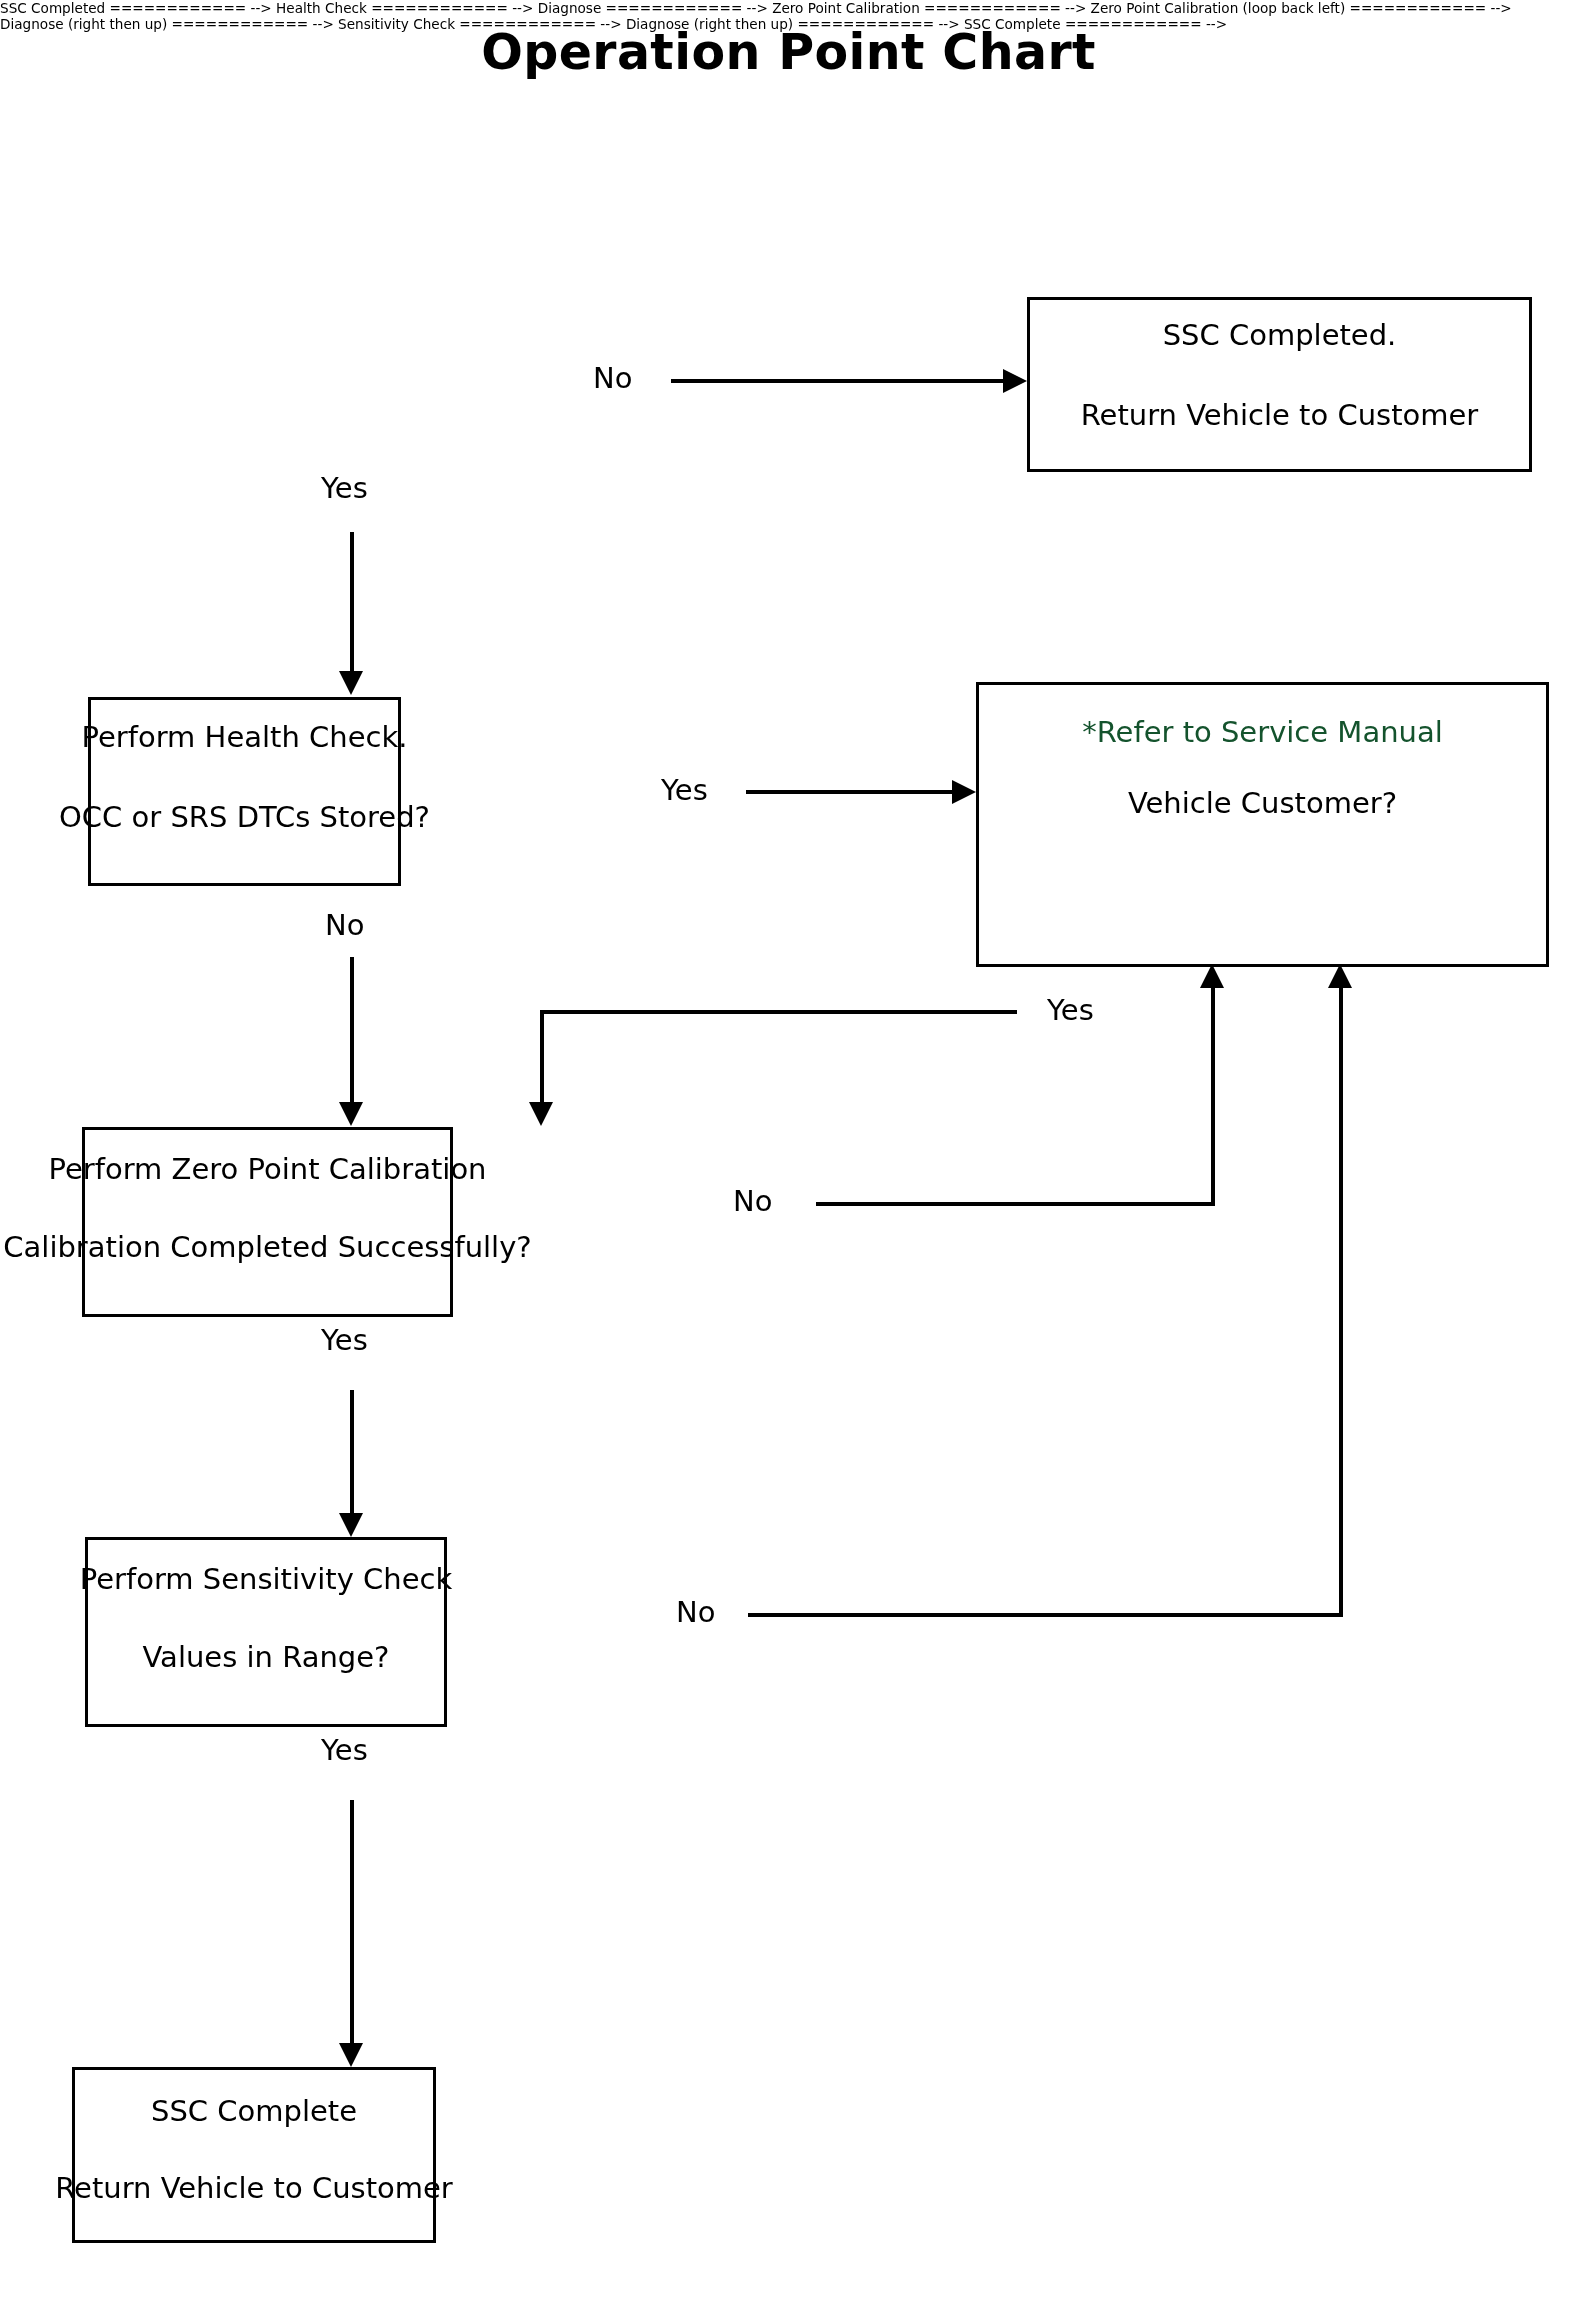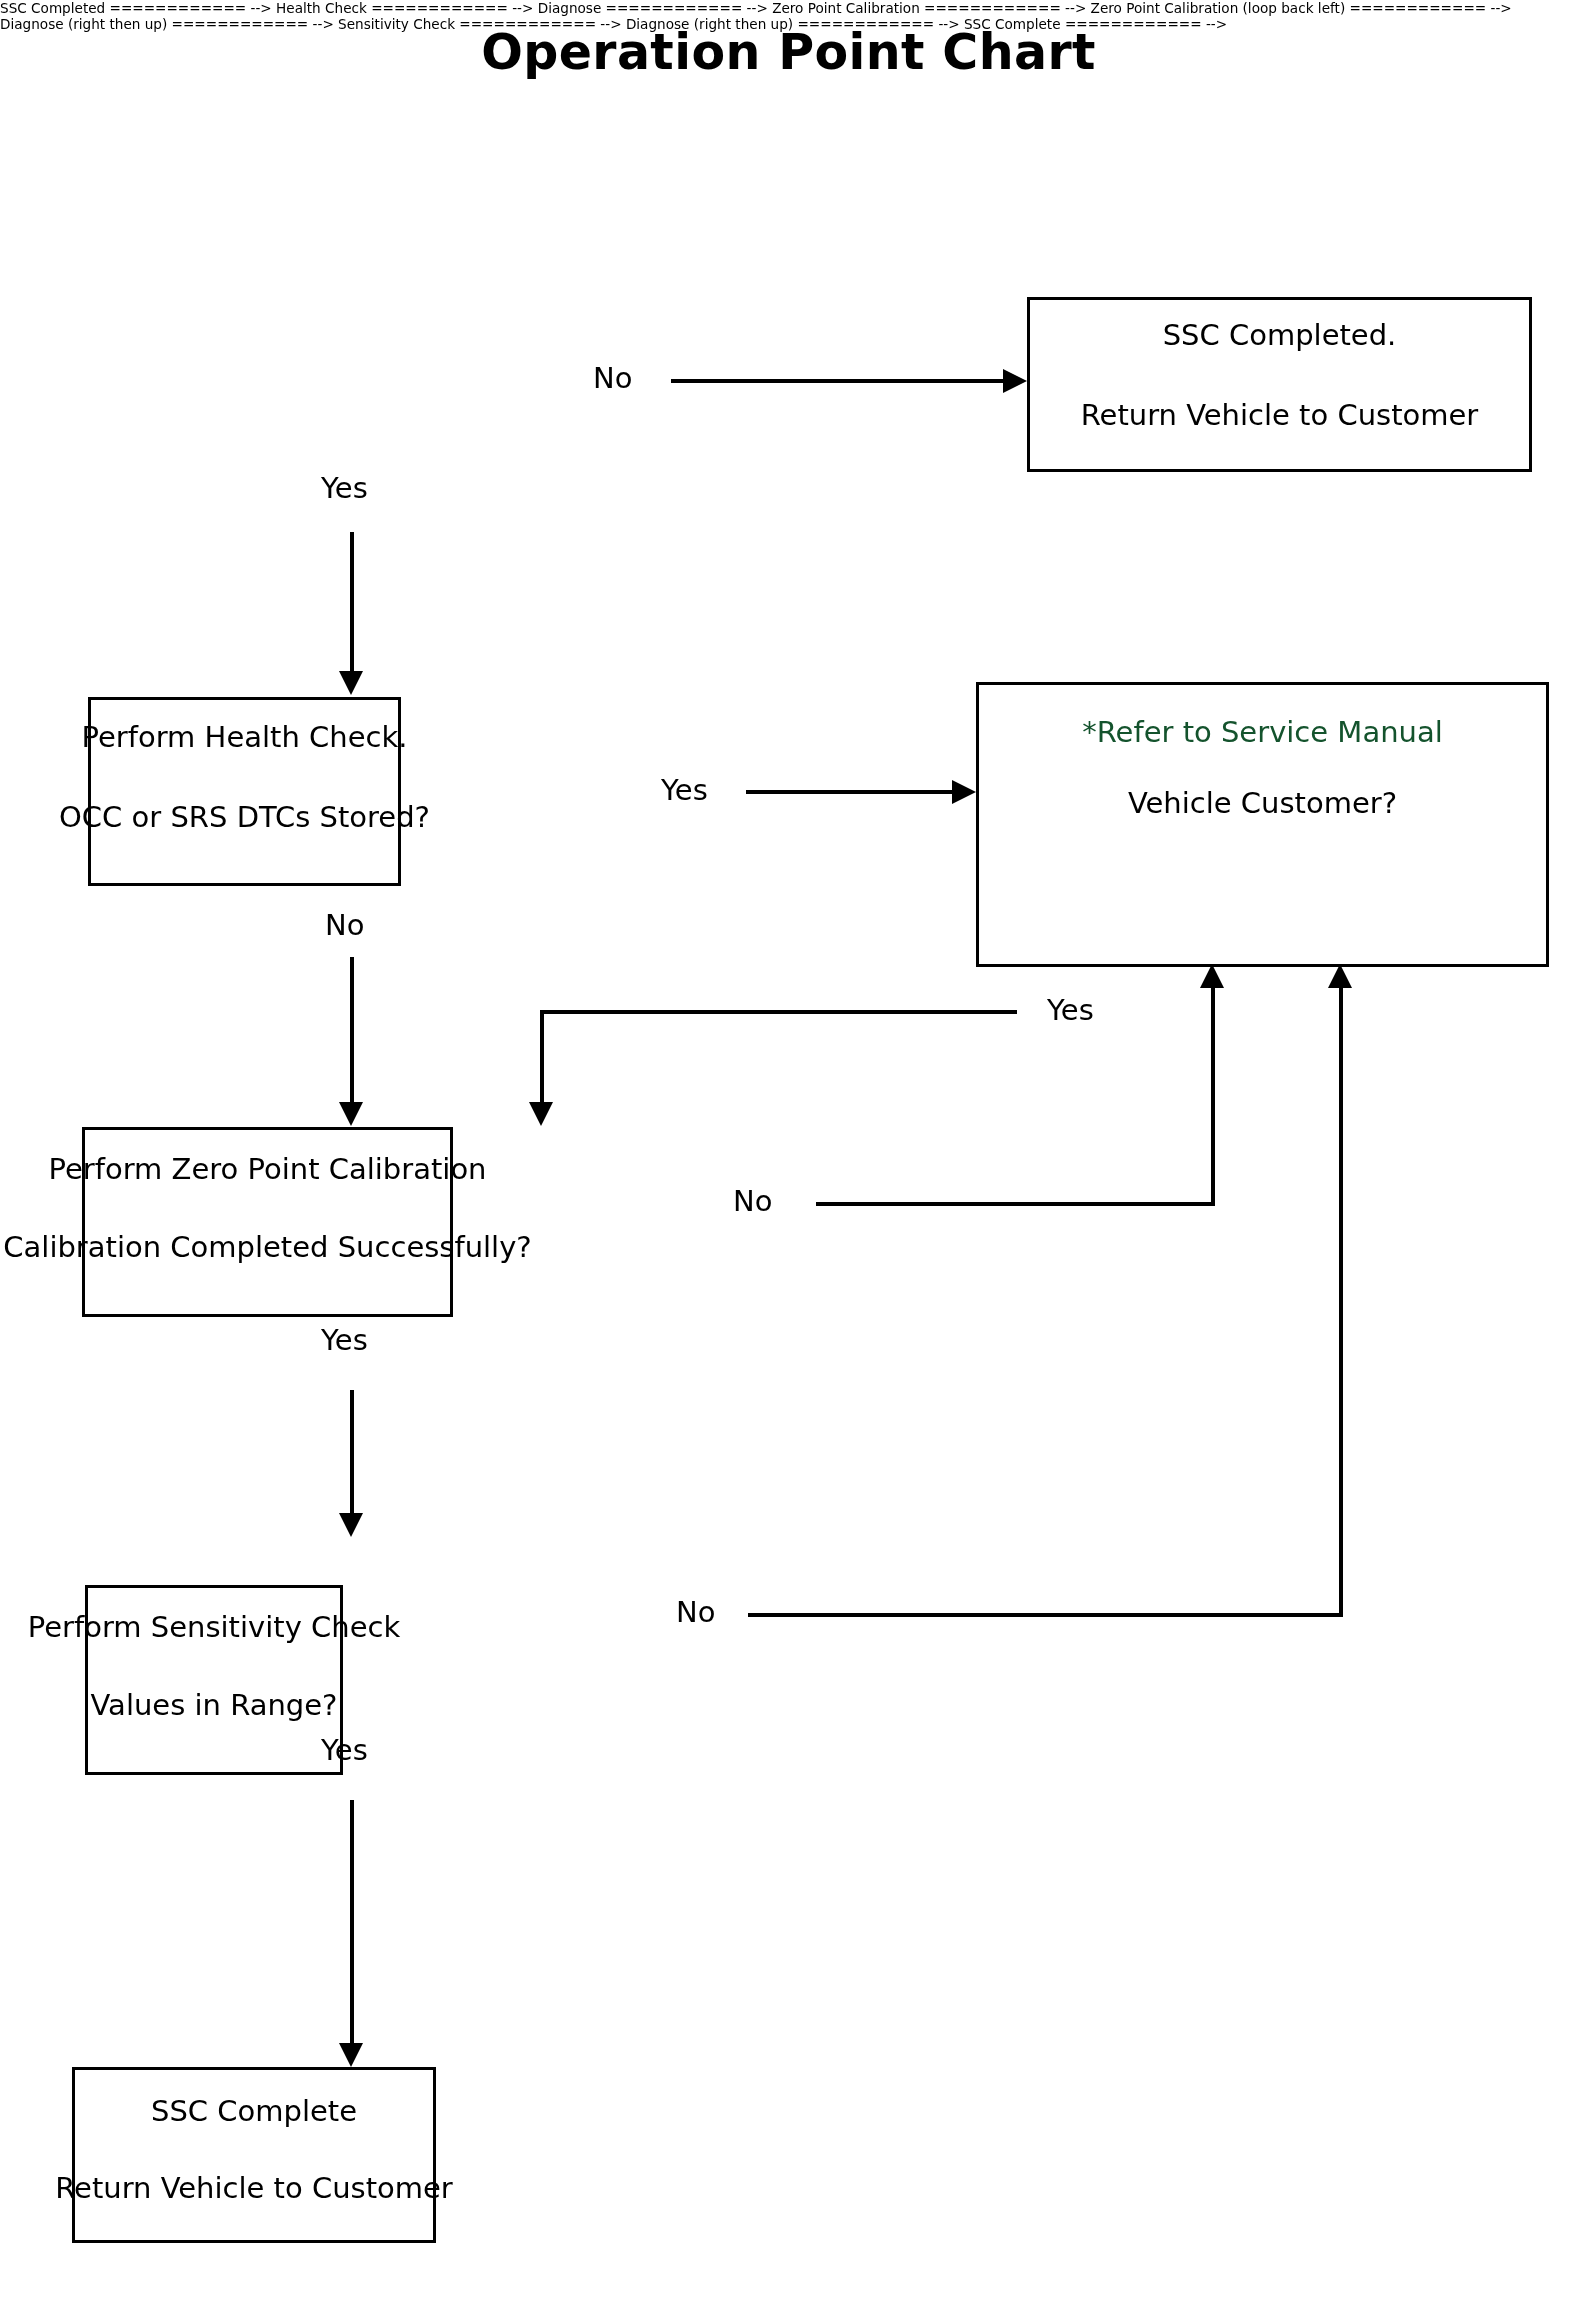--- a/index.html
+++ b/index.html
@@ -55,21 +55,21 @@
 
   #node-diagnose     {left:976px;top:682px;  width:573px; height:285px;}
   #node-diagnose .l1 {margin-top:22px;}
   #node-diagnose .l2 {margin-top:32px;}
   #node-diagnose .l3 {margin-top:39px;}
 
   #node-zero         {left:82px;  top:1127px; width:371px; height:190px;}
   #node-zero .l1     {margin-top:24px;}
   #node-zero .l2     {margin-top:46px;}
 
-  #node-sens         {left:85px; top:1537px; width:258px; height:190px;margin-top:48px;}
+  #node-sens         {left:85px; top:1537px; width:362px; height:190px;}
   #node-sens .l1     {margin-top:24px;}
   #node-sens .l2     {margin-top:46px;}
 
   #node-ssc-complete {left:72px;  top:2067px; width:364px; height:176px;}
   #node-ssc-complete .l1{margin-top:25.5px;}
   #node-ssc-complete .l2{margin-top:46px;}
 
   
   .hline{position:absolute;height:4.2px;background:#000000;}
   .vline{position:absolute;width:4.2px;background:#000000;}

